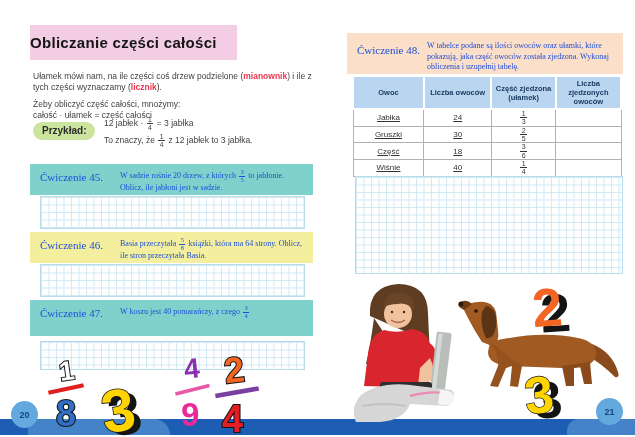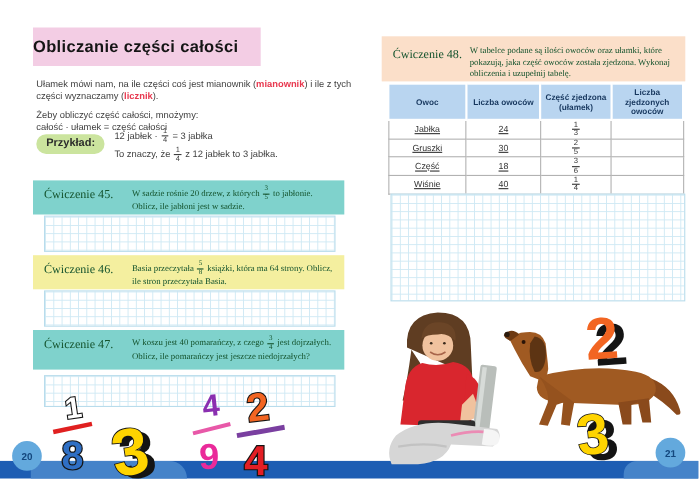--- a/index.html
+++ b/index.html
@@ -30,21 +30,21 @@
   .frac{
     display:inline-block;vertical-align:middle;text-align:center;
     line-height:1.05;font-size:.8em;margin:0 1px;
   }
   .frac .fn{display:block;border-bottom:1px solid currentColor;padding:0 1.5px}
   .frac .fd{display:block}
 
   .ex{
     left:30px;width:283px;display:flex;box-sizing:border-box;
     padding:4px 8px 1px 10px;align-items:flex-start;
-    font-family:"Liberation Serif",serif;color:#14532d;
+    font-family:"Liberation Serif",serif;color:#1d4ed8;
   }
   .ex.teal{background:#7fd2cc}
   .ex.yellow{background:#f4ef9f}
   .ex.peach{background:#fbdfc9}
   .ex-label{font-size:11px;flex:none;width:80px;margin-top:3px}
   .ex-body{font-size:8px;line-height:10.5px;margin-top:1px}
 
   .grid{
     background-color:#ffffff;border:1px solid #b8dcec;
     background-image:
@@ -81,21 +81,21 @@
     color:#14487e;font-size:9px;font-weight:bold;z-index:6;
     display:flex;align-items:center;justify-content:center;
   }
   .art{z-index:4}
 </style>
 </head>
 <body>
 
 <div class="abs title-box">Obliczanie części całości</div>
 
-<p class="abs intro" style="top:62px"><span>Ułamek mówi nam, na ile części coś jest mianownik (</span><span class="red-term">mianownik</span><span>) i ile z tych części wyznaczamy (</span><span class="red-term">licznik</span><span>).</span></p>
+<p class="abs intro" style="top:62px"><span>Ułamek mówi nam, na ile części coś drzew podzielone (</span><span class="red-term">mianownik</span><span>) i ile z tych części wyznaczamy (</span><span class="red-term">licznik</span><span>).</span></p>
 
 <p class="abs intro" style="top:90px">
   <span>Żeby obliczyć część całości, mnożymy:</span><br>
   <span>całość · ułamek = część całości</span>
 </p>
 
 <span class="abs pill">Przykład:</span>
 
 <div class="abs example">
   <div><span>12 jabłek · </span><span class="frac"><span class="fn">1</span><span class="fd">4</span></span><span> = 3 jabłka</span></div>
@@ -109,21 +109,21 @@
 <div class="abs grid" style="left:40px;top:196px;width:263px;height:31px"></div>
 
 <div class="abs ex yellow" style="top:232px;min-height:27px">
   <span class="ex-label">Ćwiczenie 46.</span>
   <span class="ex-body" style="width:188px"><span>Basia przeczytała </span><span class="frac"><span class="fn">5</span><span class="fd">8</span></span><span> książki, która ma 64 strony. Oblicz, ile stron przeczytała Basia.</span></span>
 </div>
 <div class="abs grid" style="left:40px;top:264px;width:263px;height:31px"></div>
 
 <div class="abs ex teal" style="top:300px;min-height:36px">
   <span class="ex-label">Ćwiczenie 47.</span>
-  <span class="ex-body" style="width:182px"><span>W koszu jest 40 pomarańczy, z czego </span><span class="frac"><span class="fn">3</span><span class="fd">4</span></span><span> jest dojrzałych. Oblicz, ile pomarańczy jest jeszcze niedojrzałych?</span></span>
+  <span class="ex-body" style="width:182px"><span>W koszu jest 40 pomarańczy, z czego </span><span class="frac"><span class="fn">3</span><span class="fd">4</span></span></span>
 </div>
 <div class="abs grid" style="left:40px;top:341px;width:263px;height:27px"></div>
 
 <svg class="abs art" style="left:38px;top:350px" width="235" height="86" viewBox="0 0 235 86" font-family="Liberation Sans, sans-serif" font-weight="bold" style-x="">
 
   <g>
     <text x="21" y="30" font-size="27" fill="#ffffff" stroke="#141414" stroke-width="2" style="paint-order:stroke" transform="rotate(-8 28 20)">1</text>
     <rect x="10" y="37" width="36" height="4" fill="#e02020" transform="rotate(-12 28 39)"></rect>
     <text x="18" y="76" font-size="36" fill="#2f6fc4" stroke="#141414" stroke-width="2.2" style="paint-order:stroke">8</text>
   </g>

